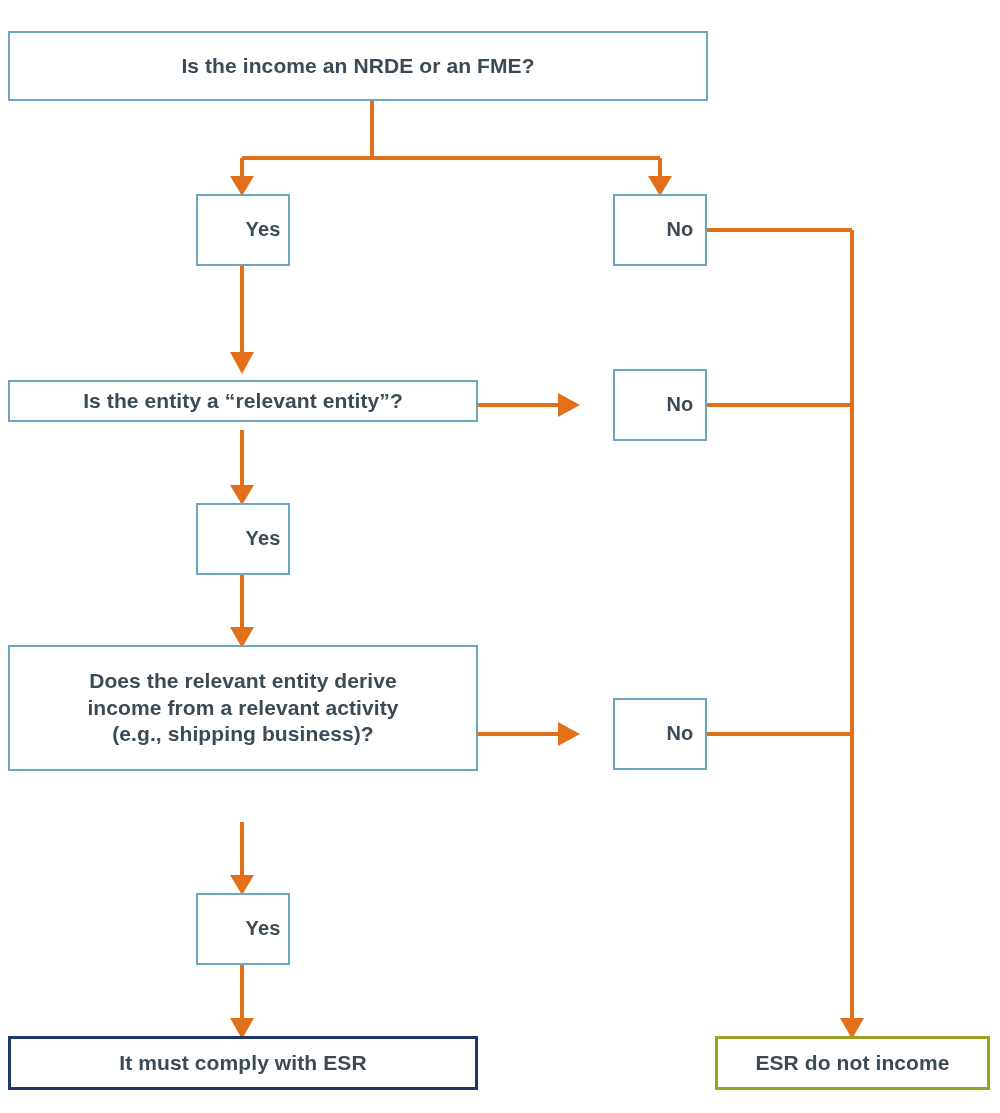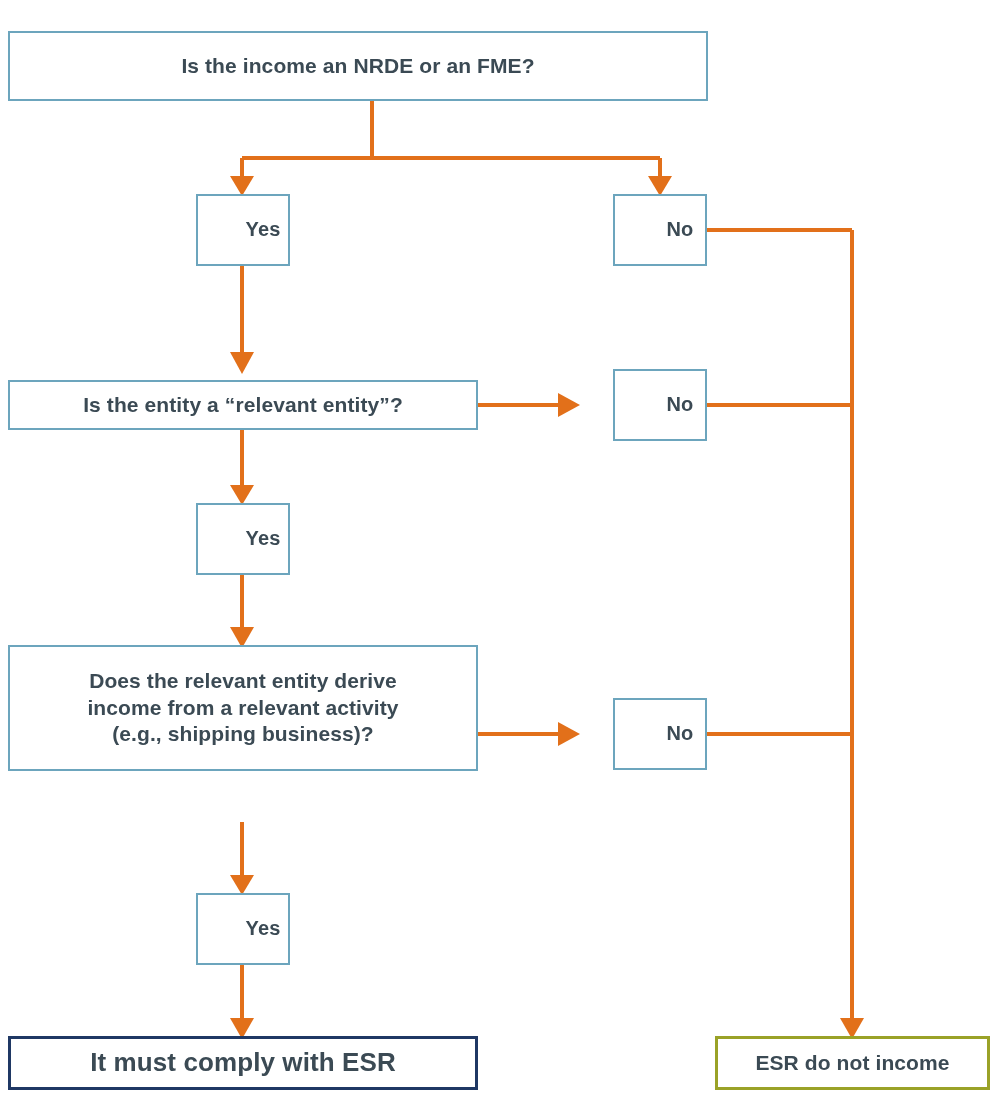--- a/index.html
+++ b/index.html
@@ -53,21 +53,21 @@
     border: 2px solid #6ca5bd;
     padding-left: 40px;
   }
   .answer-node .node-label {
     font-size: 20px;
   }
   .outcome-comply {
     border: 3px solid #1f3864;
   }
   .outcome-comply .node-label {
-    font-size: 26px;
+    font-size: 21px;
   }
   .outcome-exempt {
     border: 3px solid #9aa227;
   }
   .outcome-exempt .node-label {
     font-size: 21px;
   }
 </style>
 </head>
 <body>
@@ -130,21 +130,21 @@
   </div>
 
   <div class="node answer-node" style="left:196px; top:194px; width:94px; height:72px;">
     <span class="node-label">Yes</span>
   </div>
 
   <div class="node answer-node" style="left:613px; top:194px; width:94px; height:72px;">
     <span class="node-label">No</span>
   </div>
 
-  <div class="node question-node" style="left:8px; top:380px; width:470px; height:50px;">
+  <div class="node question-node" style="left:8px; top:380px; width:470px; height:42px;">
     <span class="node-label">Is the entity a “relevant entity”?</span>
   </div>
 
   <div class="node answer-node" style="left:613px; top:369px; width:94px; height:72px;">
     <span class="node-label">No</span>
   </div>
 
   <div class="node answer-node" style="left:196px; top:503px; width:94px; height:72px;">
     <span class="node-label">Yes</span>
   </div>

